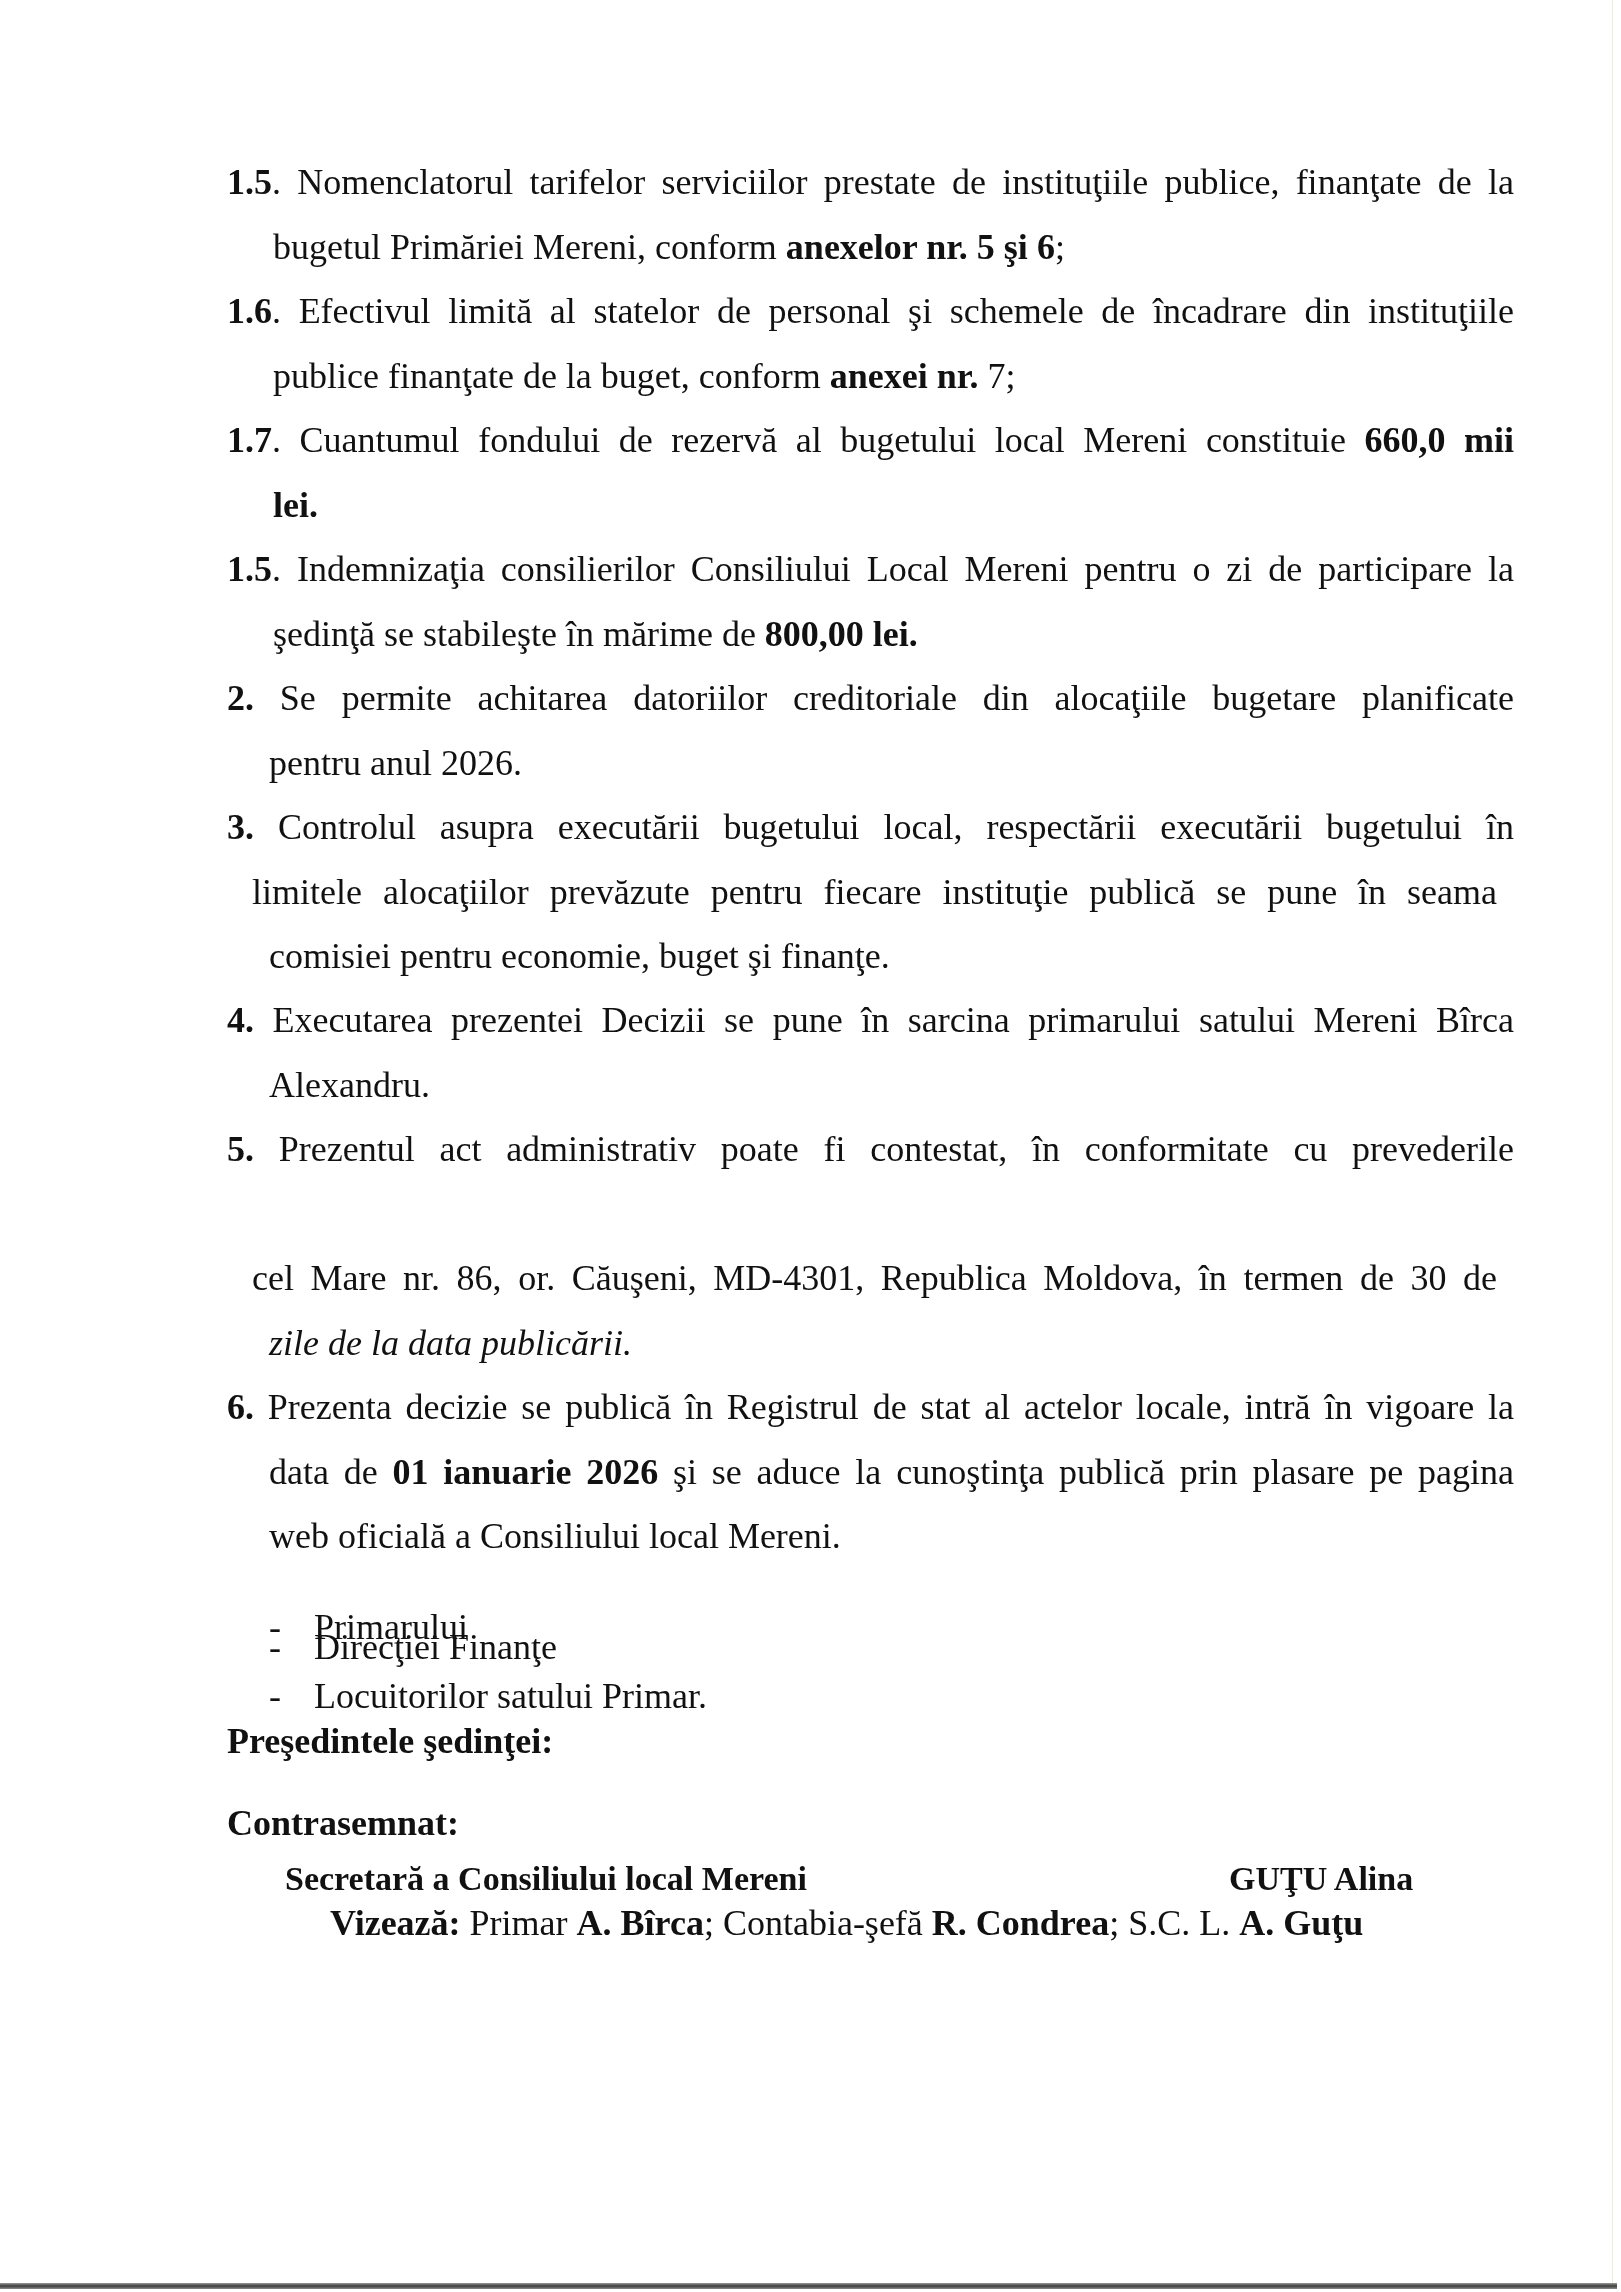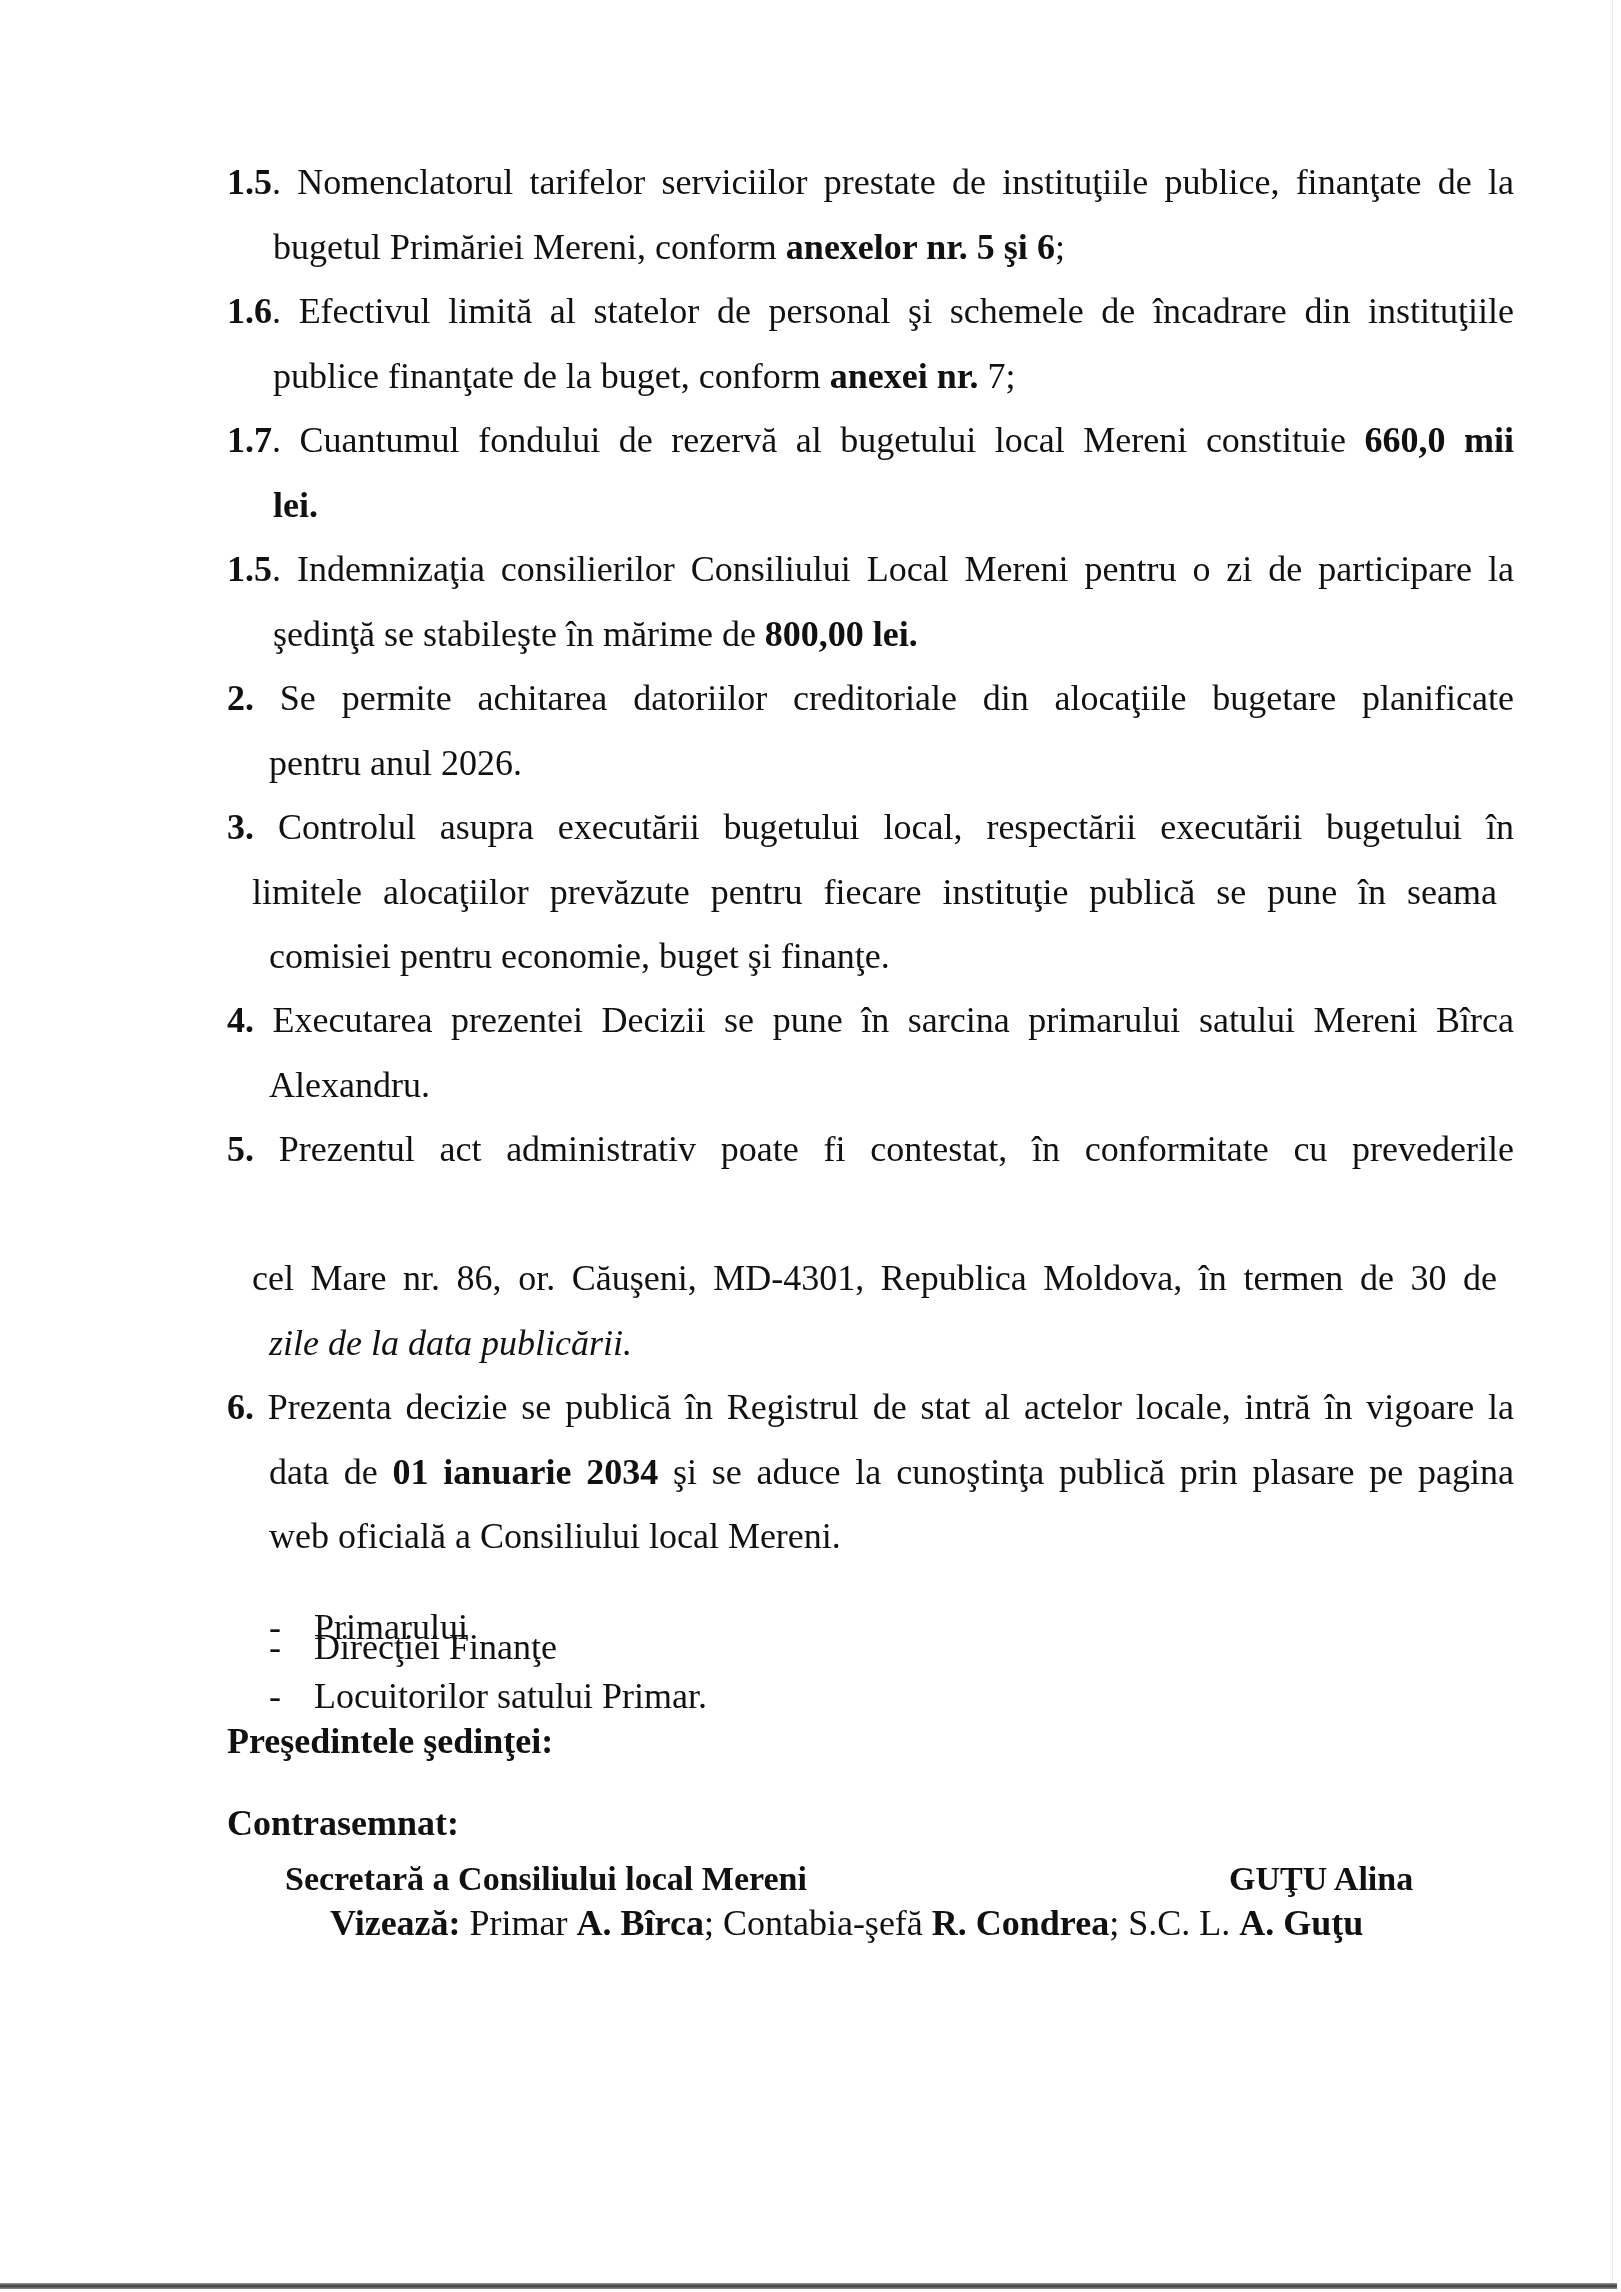--- a/index.html
+++ b/index.html
@@ -89,21 +89,21 @@
     <span>cel Mare nr. 86, or. Căuşeni, MD-4301, Republica Moldova, în termen de 30 de</span>
   </div>
   <div class="ln" style="left:269px; top:1322px;font-style:italic;">
     <span>zile de la data publicării.</span>
   </div>
 
   <div class="ln j" style="left:227px; top:1386px; width:1287px;">
     <span class="num">6.</span> <span>Prezenta decizie se publică în Registrul de stat al actelor locale, intră în vigoare la</span>
   </div>
   <div class="ln j" style="left:269px; top:1451px; width:1245px;">
-    <span>data de </span><span class="b">01 ianuarie 2034</span><span> şi se aduce la cunoştinţa publică prin plasare pe pagina</span>
+    <span>data de </span><span class="b">01 ianuarie 2026</span><span> şi se aduce la cunoştinţa publică prin plasare pe pagina</span>
   </div>
   <div class="ln" style="left:269px; top:1515px;">
     <span>web oficială a Consiliului local Mereni.</span>
   </div>
 
   <div class="ln" style="left:269px; top:1578px;margin-top:28px;">
     <span style="display:inline-block;width:45px;">-</span><span>Primarului</span>
   </div>
   <div class="ln" style="left:269px; top:1626px;">
     <span style="display:inline-block;width:45px;">-</span><span>Direcţiei Finanţe</span>

